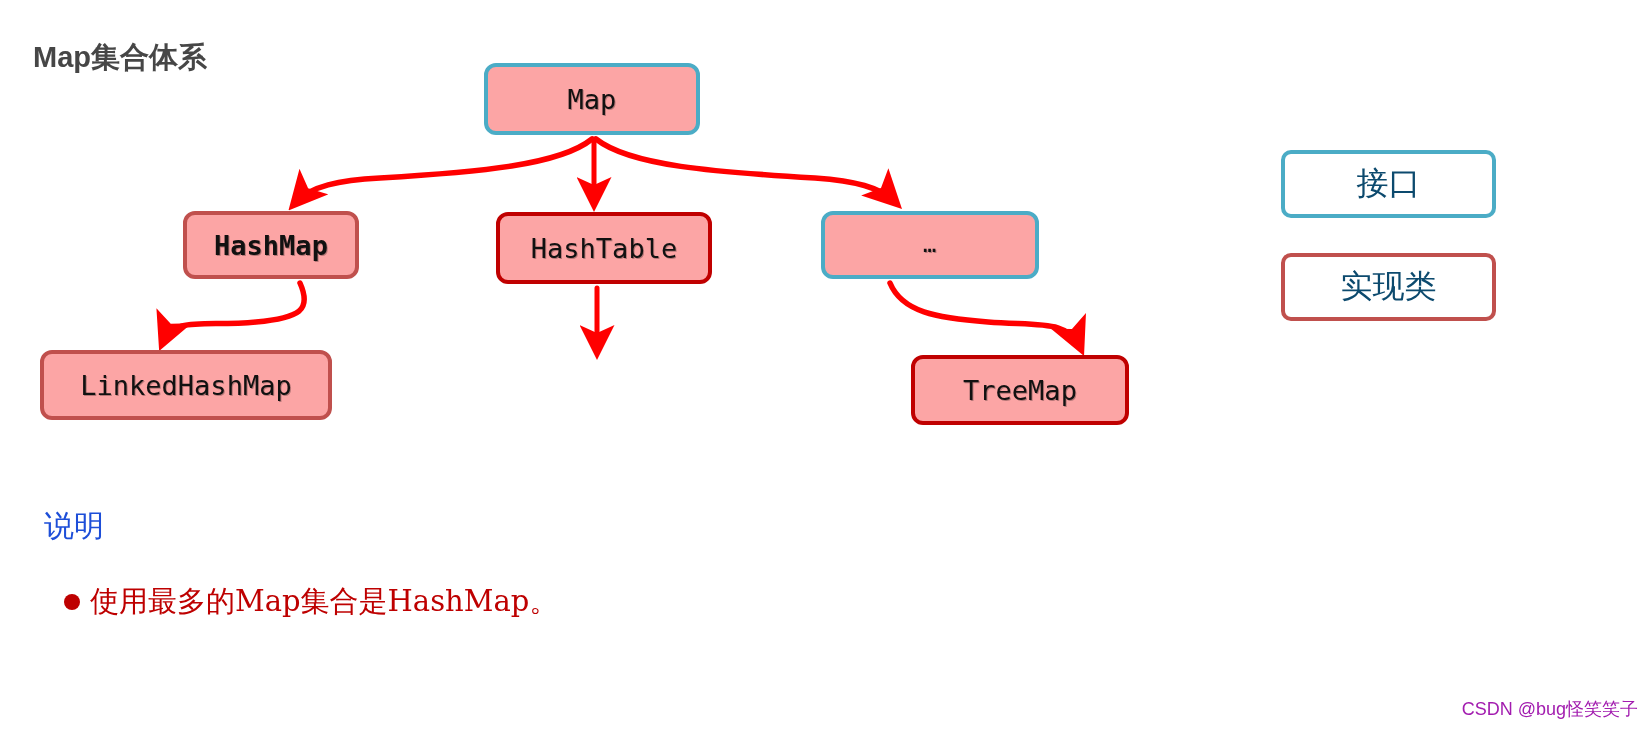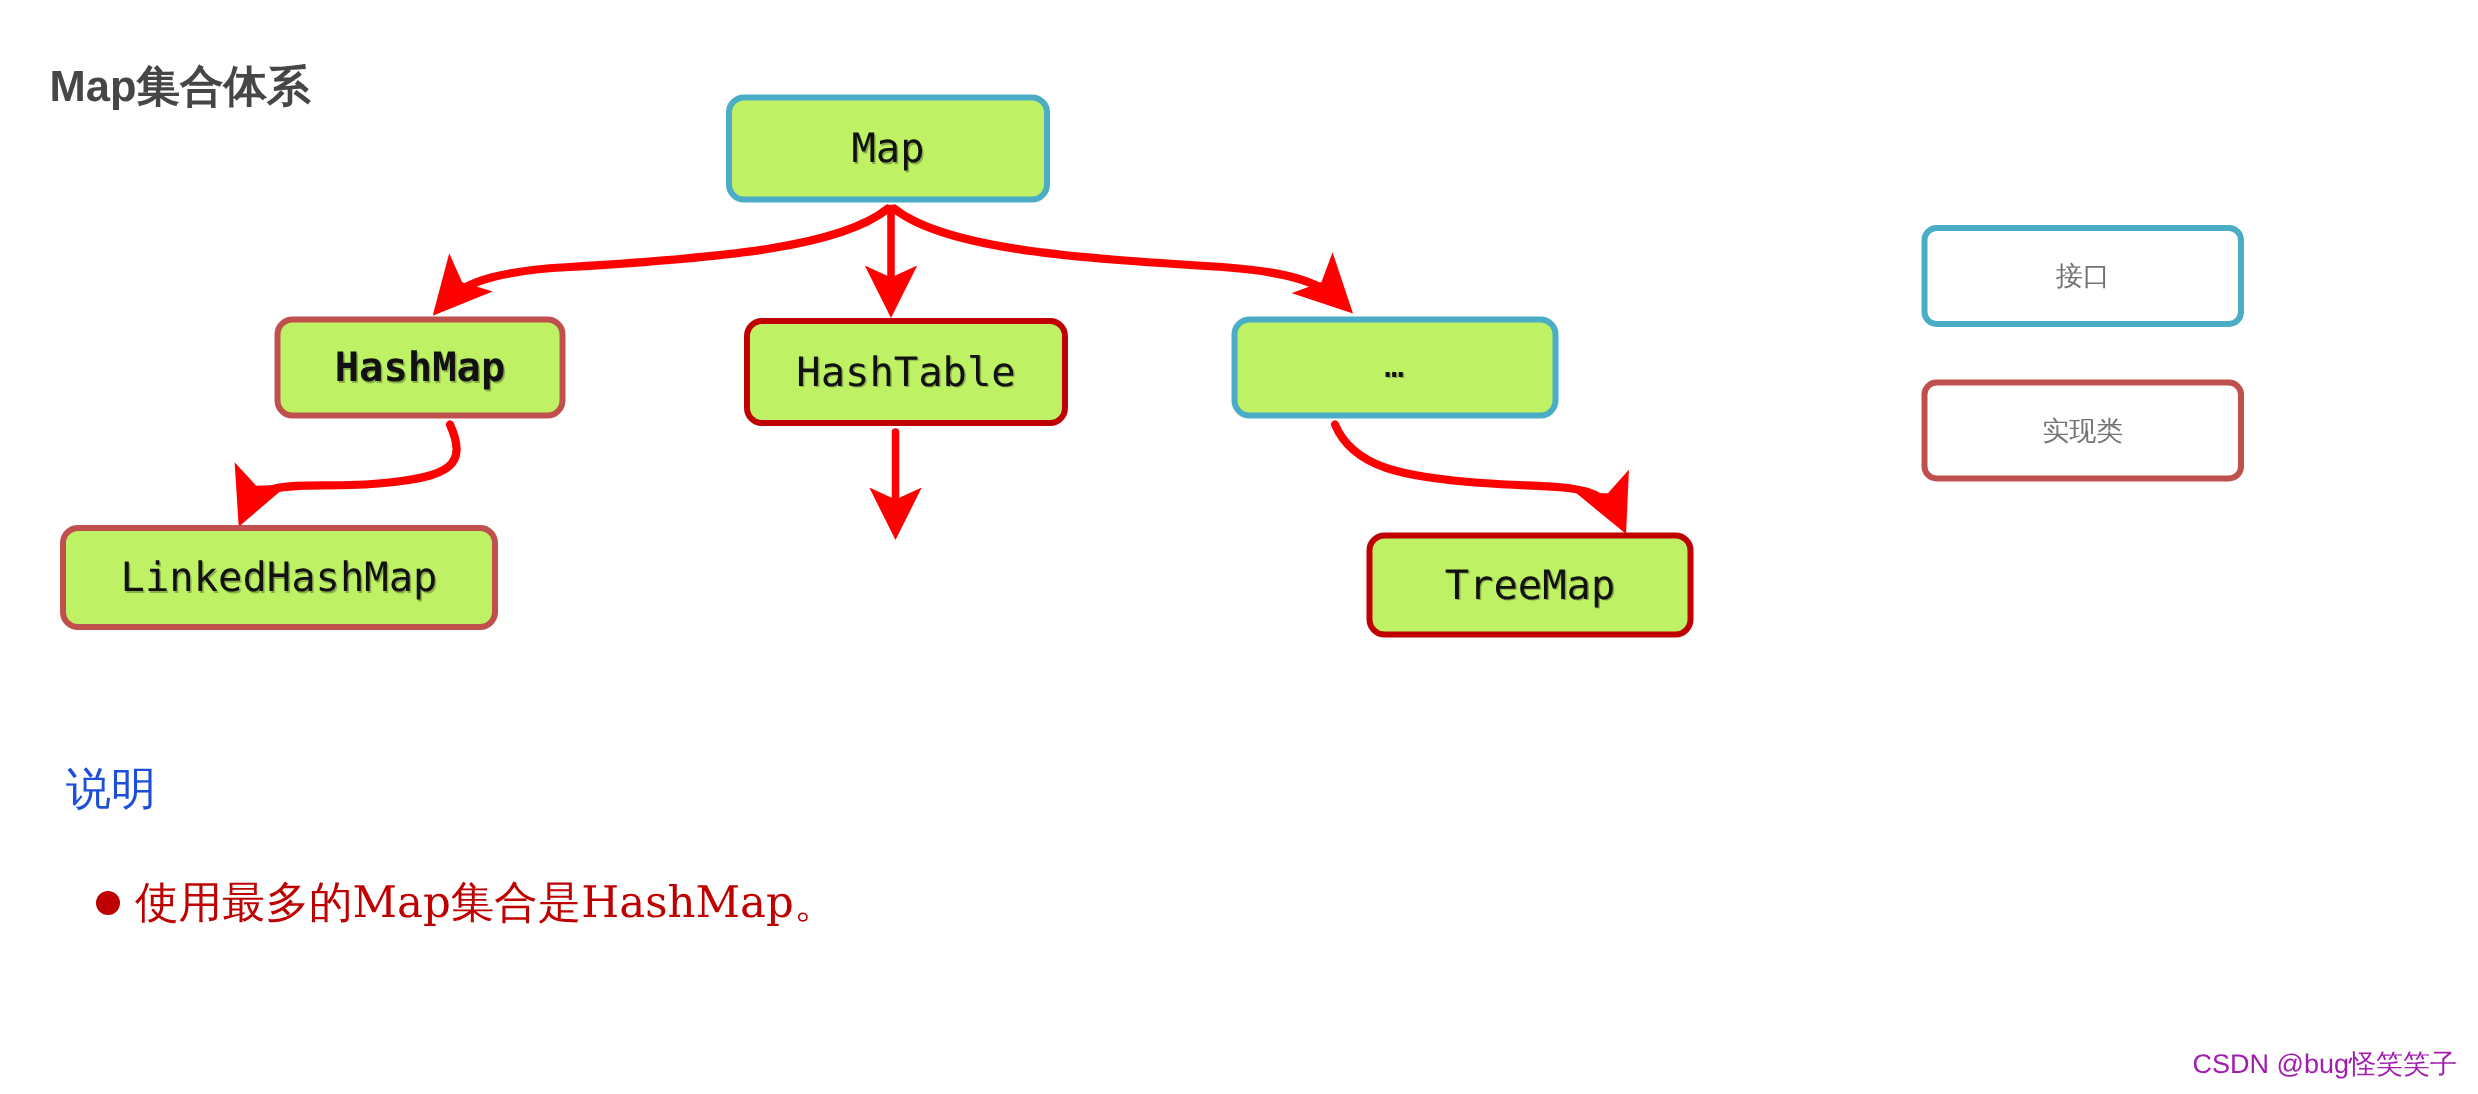--- a/index.html
+++ b/index.html
@@ -42,21 +42,21 @@
     width: 1652px;
     height: 729px;
     pointer-events: none;
     z-index: 1;
   }
 
   
   .node {
     position: absolute;
     box-sizing: border-box;
-    background: #bef264;
+    background: #fca5a5;
     border-radius: 12px;
     display: flex;
     align-items: center;
     justify-content: center;
     z-index: 2;
   }
   .node .label {
     font-family: "DejaVu Sans Mono", "Liberation Mono", monospace;
     font-size: 27px;
     color: #111111;
@@ -65,21 +65,21 @@
     line-height: 1;
   }
   .node.bold .label { font-weight: bold; }
 
   .border-teal   { border: 4px solid #4BACC6; }
   .border-rose   { border: 4px solid #C0504D; }
   .border-red    { border: 4px solid #C00000; }
 
   
   #node-map          { left: 484px;  top: 63px;  width: 216px; height: 72px; }
-  #node-hashmap      { left: 183px;  top: 211px; width: 194px; height: 68px; }
+  #node-hashmap      { left: 183px;  top: 211px; width: 176px; height: 68px; }
   #node-hashtable    { left: 496px;  top: 212px; width: 216px; height: 72px; }
   #node-ellipsis     { left: 821px;  top: 211px; width: 218px; height: 68px; }
   #node-linkedhashmap{ left: 40px;   top: 350px; width: 292px; height: 70px; text-align: center; }
   #node-properties   { left: 496px;  top: 360px; width: 228px; height: 74px; }
   #node-treemap      { left: 911px;  top: 355px; width: 218px; height: 70px; }
 
   #node-ellipsis .label { font-size: 22px; letter-spacing: 1px; }
 
   
   .legend-box {
@@ -87,22 +87,22 @@
     box-sizing: border-box;
     background: #ffffff;
     border-radius: 10px;
     display: flex;
     align-items: center;
     justify-content: center;
     z-index: 2;
   }
   .legend-box .legend-label {
     font-family: "DejaVu Serif", "Liberation Serif", serif;
-    font-size: 18px;
-    color: #737373;
+    font-size: 32px;
+    color: #0c4a6e;
     white-space: nowrap;
   }
   #legend-interface { left: 1281px; top: 150px; width: 215px; height: 68px; }
   #legend-impl      { left: 1281px; top: 253px; width: 215px; height: 68px; }
 
   
   .note-heading {
     position: absolute;
     left: 44px;
     top: 506px;

